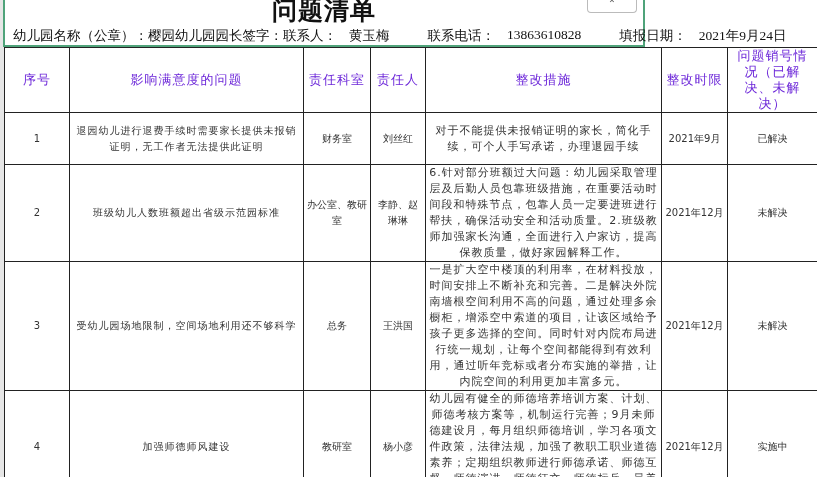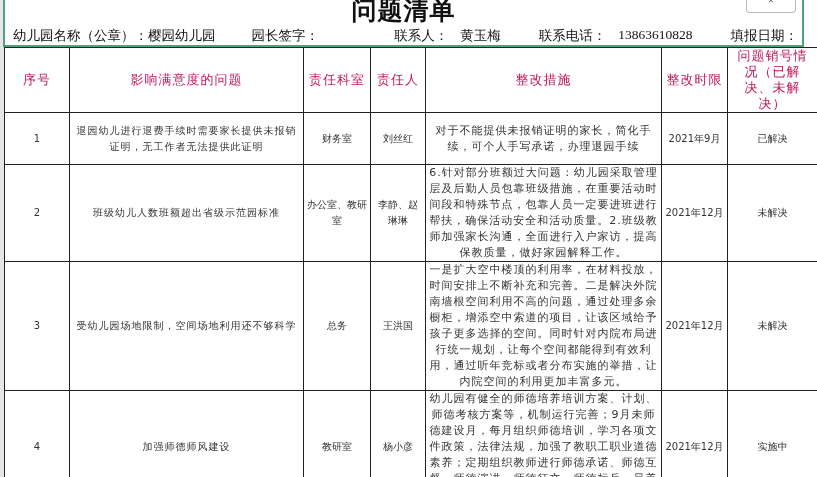--- a/index.html
+++ b/index.html
@@ -5,21 +5,21 @@
   html, body { margin:0; padding:0; }
   body {
     width:817px; height:477px; overflow:hidden; background:#ffffff;
     font-family: "DejaVu Sans", "Liberation Sans", sans-serif;
     color:#111; position:relative;
   }
   .left-gutter {
     position:absolute; left:0; top:0; width:4px; height:477px; background:#e6e6e6;
   }
   .header-block {
-    position:absolute; left:3px; top:0; width:801px; height:47px;
+    position:absolute; left:3px; top:0; width:642px; height:47px;
     border:2px solid #4fa37a; border-top:none; box-sizing:border-box;
     background:#fff;
   }
   .title {
     position:absolute; left:0; right:0; top:-6px; text-align:center;
     font-family: "DejaVu Serif", "Liberation Serif", serif;
     font-size:25px; font-weight:bold; letter-spacing:1px;
   }
   .collapse-btn {
     position:absolute; right:6px; top:-2px; width:48px; height:14px;
@@ -39,21 +39,21 @@
 
   table.grid {
     position:absolute; left:4px; top:47px; width:813px;
     border-collapse:collapse; table-layout:fixed;
     font-size:10px;
   }
   table.grid th, table.grid td {
     border:1.3px solid #222; text-align:center; vertical-align:middle;
     padding:0 3px; overflow:hidden;
   }
-  table.grid th { font-weight:normal; font-size:13px; height:45px; line-height:16px; color:#be185d; letter-spacing:1px; }
+  table.grid th { font-weight:normal; font-size:13px; height:45px; line-height:16px; color:#6d28d9; letter-spacing:1px; }
   table.grid td { color:#333; line-height:16px; }
   td.measure { text-align:left; font-size:11px; line-height:17px; letter-spacing:1px; padding:0 6px; vertical-align:middle; }
   td.problem { font-size:10px; letter-spacing:1px; }
   td.seq { font-size:10px; }
 </style>
 </head>
 <body>
 
 <div class="left-gutter"></div>
 
@@ -69,20 +69,21 @@
     <span class="lbl">园长签字：</span>
     <span class="val"></span>
     <span class="info-right">
       <span>联系人：</span>
       <span>黄玉梅</span>
       <span style="width:14px"></span>
       <span>联系电话：</span>
       <span class="serif-num">13863610828</span>
       <span style="width:14px"></span>
       <span>填报日期：</span>
+      <span class="serif-num">2021年9月24日</span>
     </span>
   </div>
 </div>
 
 <table class="grid">
   <colgroup>
     <col style="width:65px">
     <col style="width:234px">
     <col style="width:67px">
     <col style="width:55px">

